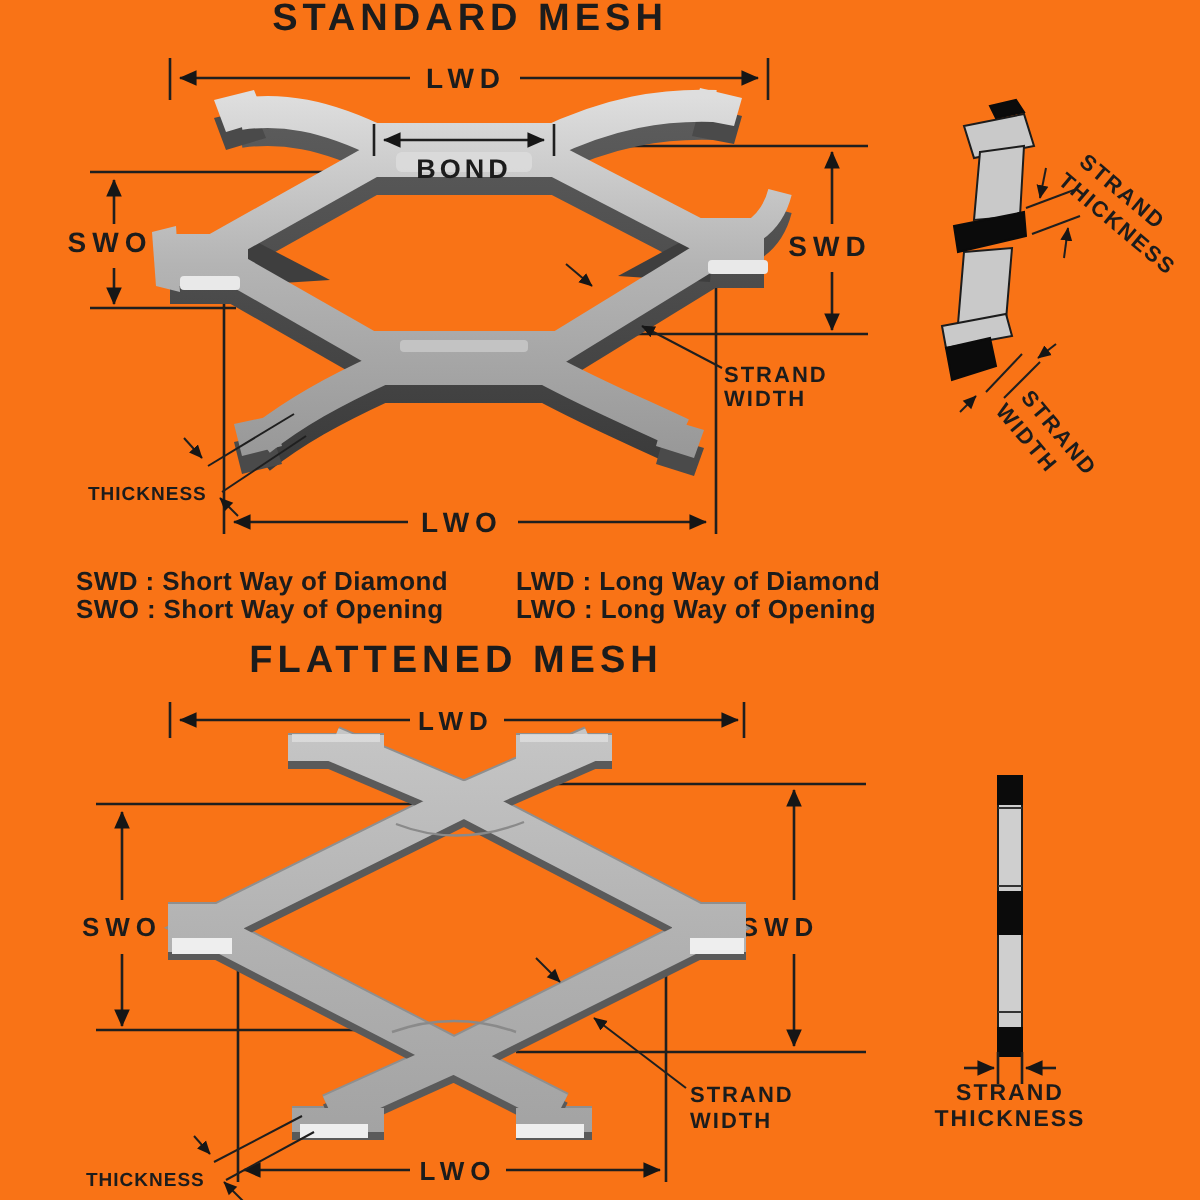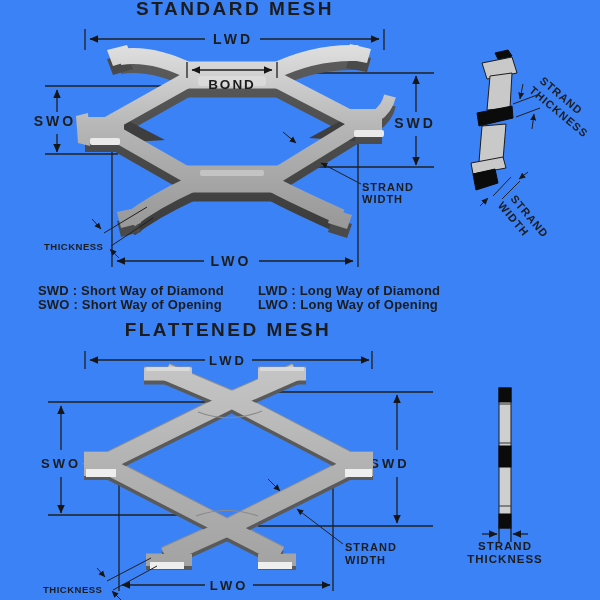--- a/index.html
+++ b/index.html
@@ -1,16 +1,16 @@
 <!DOCTYPE html>
 <html><head>
 <meta charset="utf-8">
 <style>
   html,body{margin:0;padding:0;background:#ffffff;}
-  .canvas{position:relative;width:600px;height:600px;background:#3b82f6;overflow:hidden;
+  .canvas{position:relative;width:600px;height:600px;background:#f97316;overflow:hidden;
           font-family:"Liberation Sans", sans-serif;}
   svg text{font-family:"Liberation Sans", sans-serif;font-weight:bold;fill:#1c1c1c;}
   .dim-line{stroke:#1f1f1f;stroke-width:1.3;fill:none;}
   .thin-line{stroke:#1f1f1f;stroke-width:1;fill:none;}
   .title-txt{font-size:19px;letter-spacing:2.5px;}
   .dim-txt{font-size:14px;letter-spacing:3px;}
   .dim-txt-f{font-size:13px;letter-spacing:3px;}
   .bond-txt{font-size:13.5px;letter-spacing:2px;}
   .callout-txt{font-size:11px;letter-spacing:1px;}
   .tiny-txt{font-size:9.5px;letter-spacing:0.5px;}

